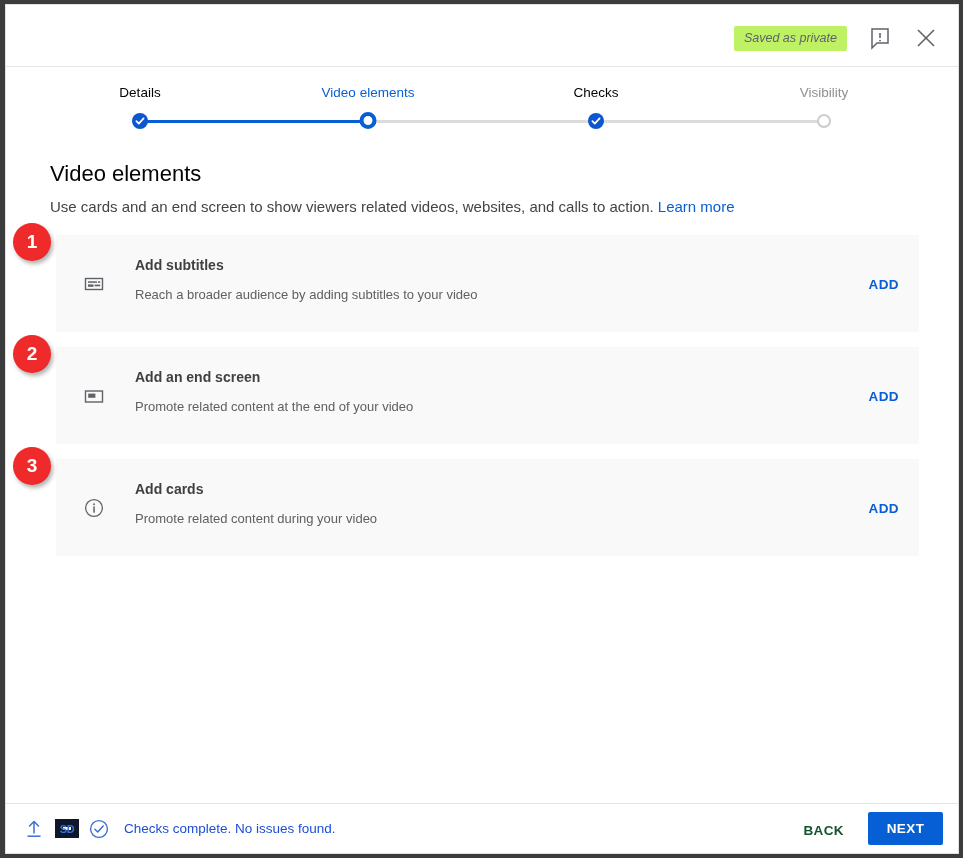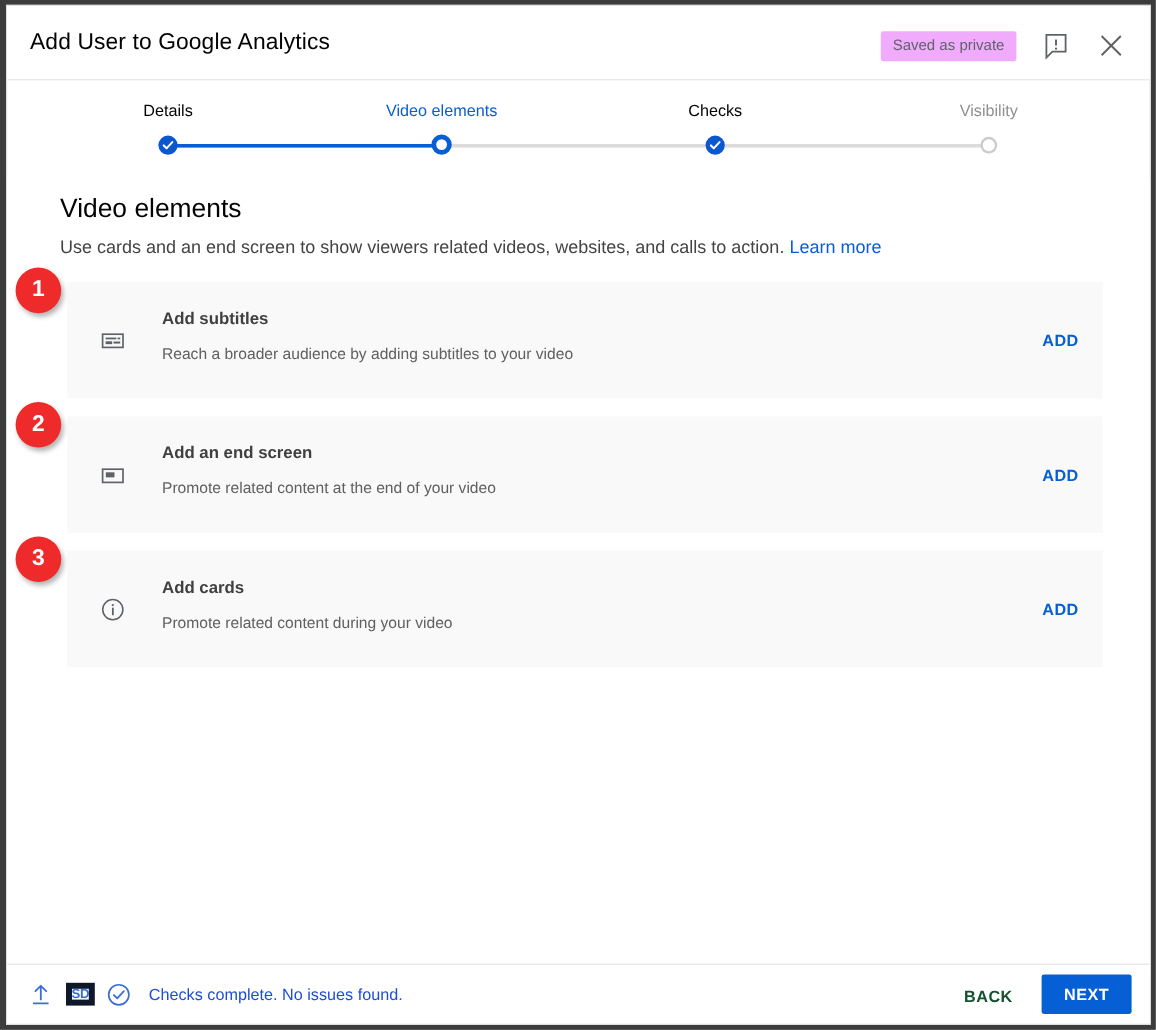--- a/index.html
+++ b/index.html
@@ -38,26 +38,27 @@
     left: 19px;
     top: 20px;
     font-size: 19px;
     color: #030303;
     letter-spacing: .1px;
   }
   #saved-badge {
     position: absolute;
     right: 113px;
     top: 21px;
-    background: #f0abfc;
+    background: #bef264;
     color: #5f6368;
     font-size: 12.5px;
     padding: 5px 10px 6px 10px;
     border-radius: 2px;
     white-space: nowrap;
+    font-style: italic;
   }
   #report-icon {
     position: absolute;
     right: 67px;
     top: 20px;
     width: 26px;
     height: 26px;
     cursor: pointer;
   }
   #close-icon {
@@ -240,21 +241,21 @@
     width: 22px;
     height: 22px;
     cursor: pointer;
   }
   #sd-badge {
     position: absolute;
     left: 49px;
     top: 15px;
     width: 24px;
     height: 19px;
-    border: 5px solid #0f172a;
+    border: 8px solid #0f172a;
     color: #3b6fd4;
     font-size: 11px;
     font-weight: bold;
     display: flex;
     align-items: center;
     justify-content: center;
     letter-spacing: -.3px;
   }
   #checks-icon {
     position: absolute;
@@ -300,21 +301,20 @@
     cursor: pointer;
     font-family: "Liberation Sans", sans-serif;
   }
 </style>
 </head>
 <body>
 
 <div id="dialog">
 
   <div id="header">
-    <div id="dialog-title">Add User to Google Analytics</div>
 
     <div id="saved-badge">Saved as private</div>
 
     <div id="report-icon">
       <svg width="26" height="26" viewBox="0 0 26 26">
         <path d="M5 4 H21 V18 H10 L5 23 Z" fill="none" stroke="#5f6368" stroke-width="1.5"></path>
         <line x1="13" y1="8" x2="13" y2="13" stroke="#5f6368" stroke-width="1.6"></line>
         <circle cx="13" cy="15.6" r="0.95" fill="#5f6368"></circle>
       </svg>
     </div>

